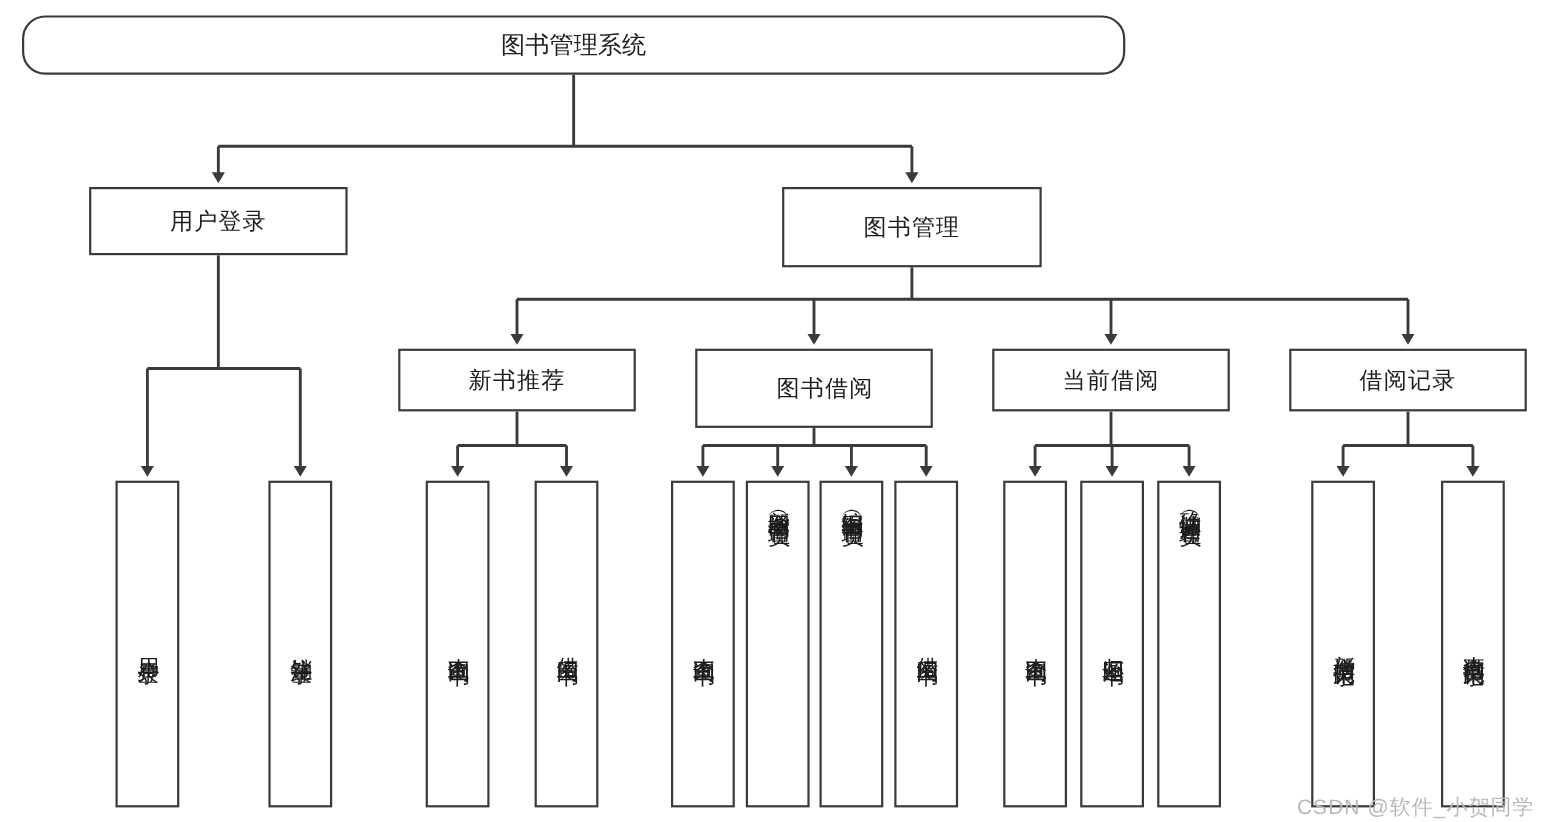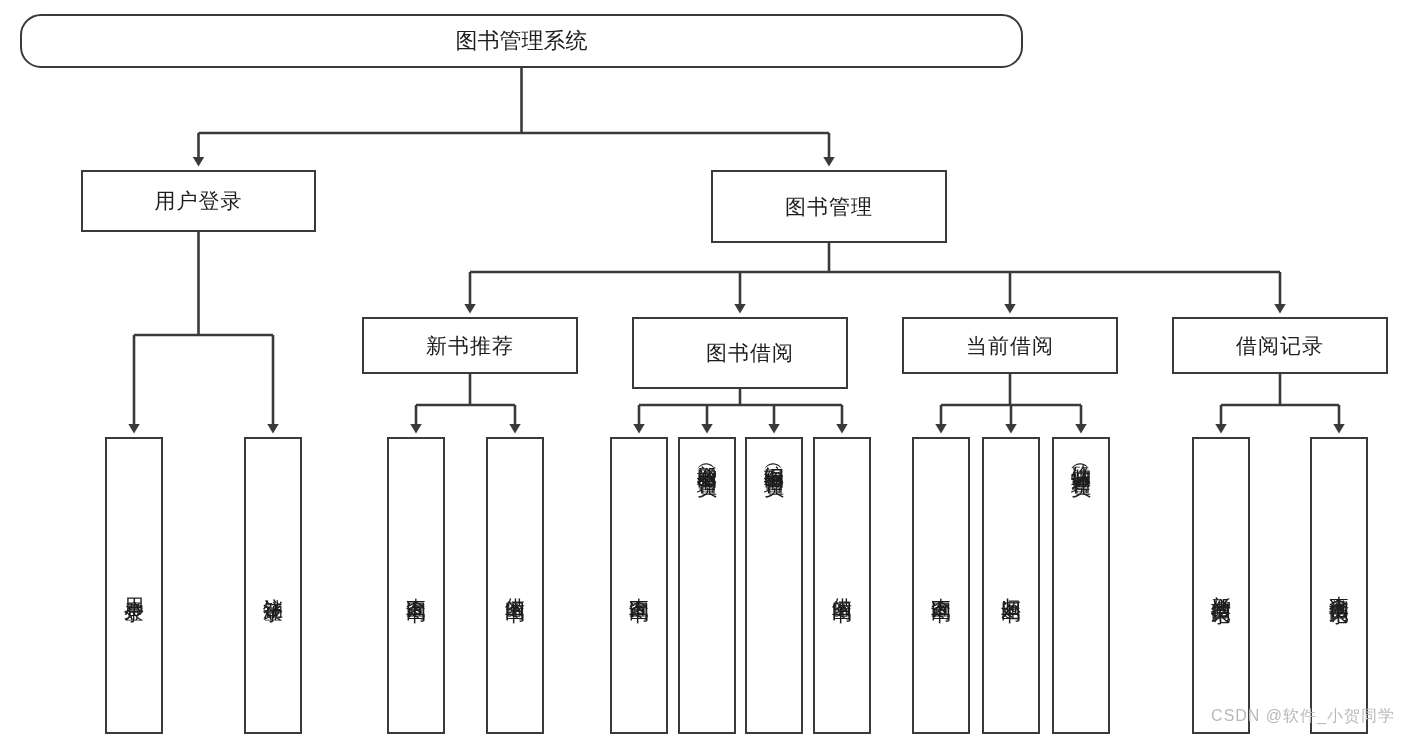--- a/index.html
+++ b/index.html
@@ -5,21 +5,21 @@
   html,body{margin:0;padding:0;background:#ffffff;}
   body{font-family:"Liberation Sans","DejaVu Sans",sans-serif;}
   #canvas{position:relative;width:1405px;height:747px;background:#ffffff;overflow:hidden;}
   #wires{position:absolute;left:0;top:0;width:1405px;height:747px;}
   .node{position:absolute;box-sizing:border-box;background:#ffffff;border:2px solid #3a3a3a;display:flex;align-items:center;justify-content:center;color:#1d1d1d;}
   .node.h{font-size:21px;letter-spacing:1px;}
   .node.root{font-size:22px;}
   .leaf{position:absolute;box-sizing:border-box;background:#ffffff;border:2px solid #3a3a3a;display:flex;align-items:flex-start;justify-content:center;padding-top:10px;}
   .vtext{writing-mode:vertical-rl;text-orientation:upright;font-size:20px;line-height:1.26;letter-spacing:2px;color:#1d1d1d;white-space:nowrap;}
   .leaf.mid{align-items:center;padding-top:0;}
-  .wm{position:absolute;right:10px;bottom:20px;font-size:16px;color:#b9b9b9;letter-spacing:1px;pointer-events:none;margin-top:21px;}
+  .wm{position:absolute;right:10px;bottom:0;font-size:19px;color:#b9b9b9;letter-spacing:1px;pointer-events:none;margin-top:21px;}
 </style>
 </head>
 <body>
 
 <div id="canvas">
 
   <svg id="wires" viewBox="0 0 1405 747">
     <defs>
       <marker id="arw" markerWidth="11" markerHeight="12" refX="1.5" refY="6" orient="auto" markerUnits="userSpaceOnUse">
         <path d="M0,0 L10,6 L0,12 z" fill="#3a3a3a"></path>

